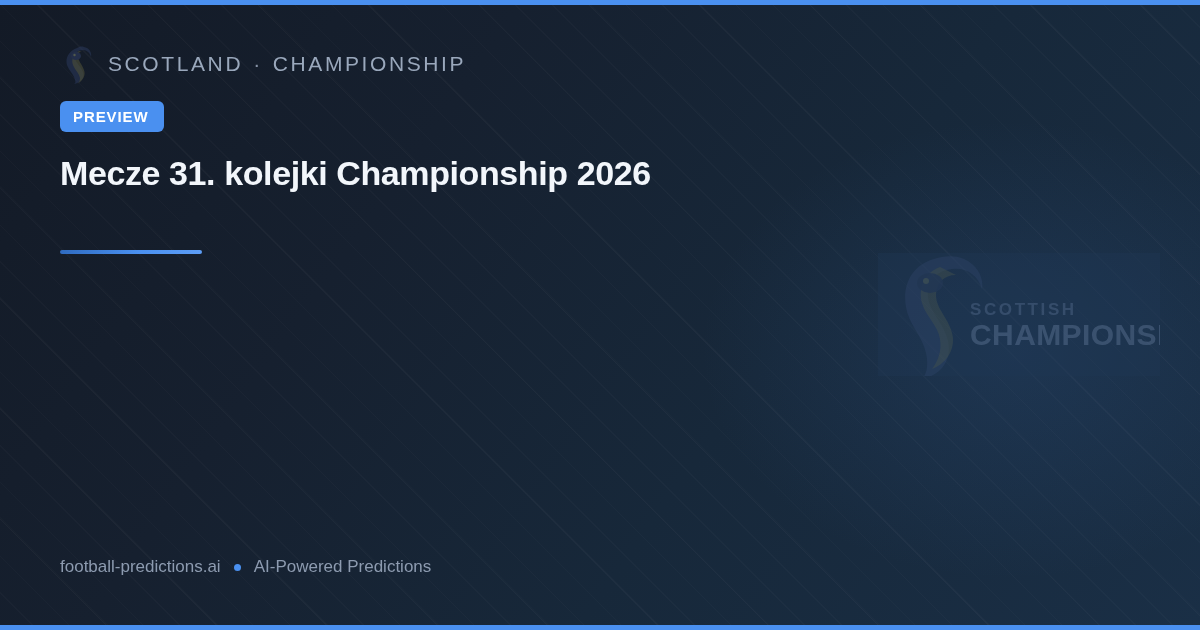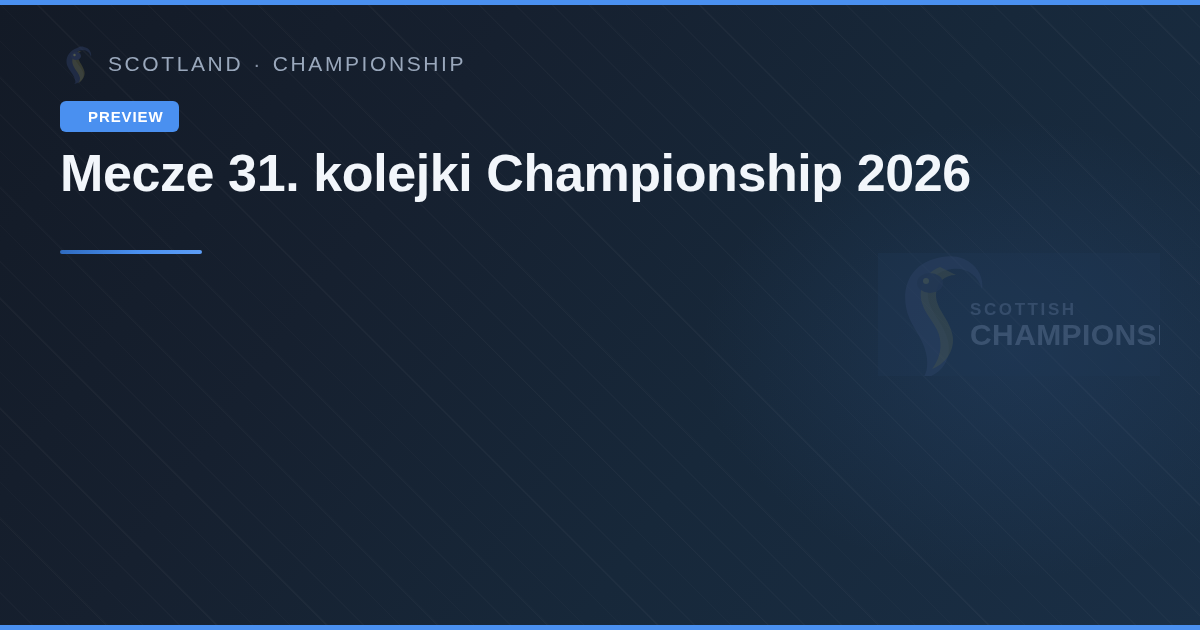--- a/index.html
+++ b/index.html
@@ -152,32 +152,32 @@
   .badge {
     position: absolute;
     top: 101px;
     left: 0;
     display: inline-block;
     background: #4a90f0;
     color: #ffffff;
     font-size: 15px;
     font-weight: 700;
     letter-spacing: 0.9px;
-    padding: 8px 16px 8px 28px;
+    padding: 8px 16px 8px 13px;
     border-radius: 6px;
     line-height: 15px;
   }
 
   .title {
     position: absolute;
     top: 145px;
     left: 0;
     width: 1030px;
     margin: 0;
-    font-size: 52px;
+    font-size: 34px;
     font-weight: 700;
     letter-spacing: -0.4px;
     line-height: 56px;
     color: #f2f6fb;
   }
 
   .accent {
     position: absolute;
     top: 250px;
     left: 0;
@@ -254,15 +254,20 @@
       <span class="league-name league-sep">·</span>
       <span class="league-name">CHAMPIONSHIP</span>
     </div>
 
     <div class="badge">PREVIEW</div>
 
     <h1 class="title">Mecze 31. kolejki Championship 2026</h1>
 
     <div class="accent"></div>
 
+    <div class="footer">
+      <span>football-predictions.ai</span>
+      <span class="footer-dot"></span>
+      <span class="footer-tag">AI-Powered Predictions</span>
+    </div>
 
   </div>
 </div>
 
 </body></html>

